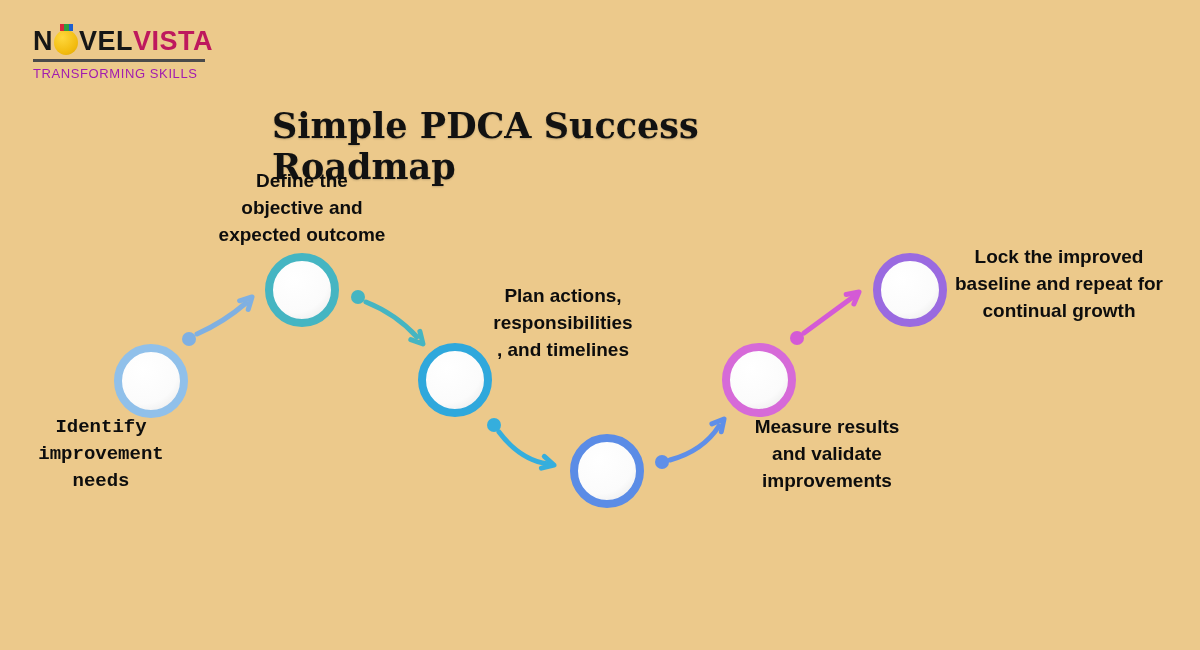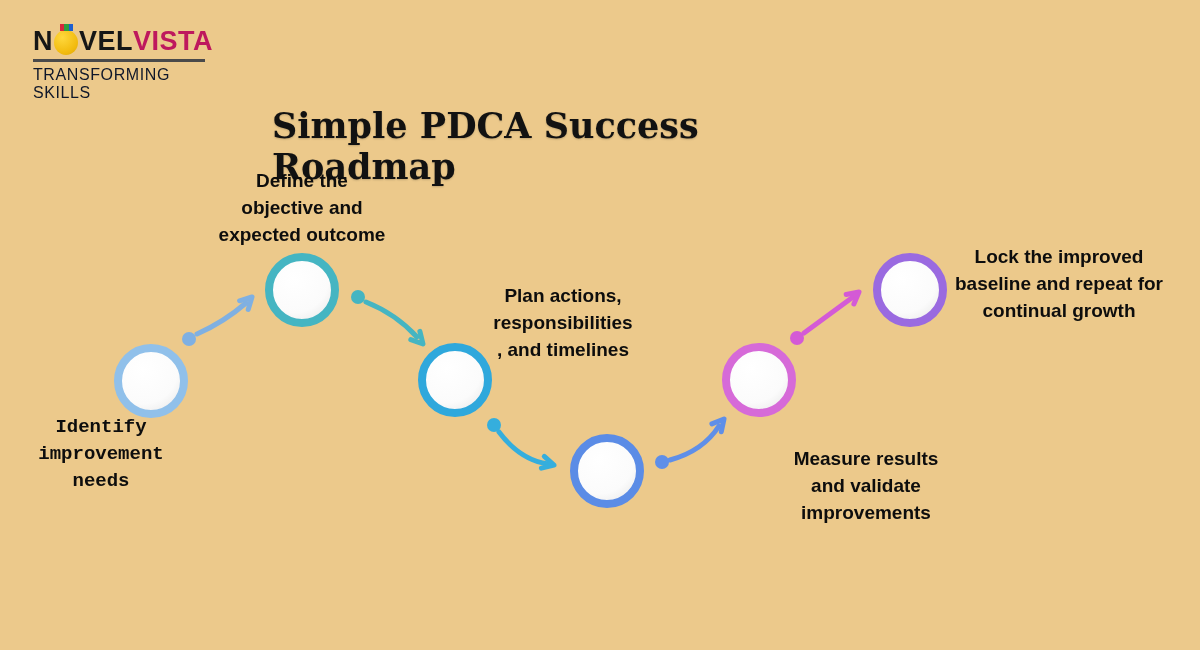--- a/index.html
+++ b/index.html
@@ -8,21 +8,21 @@
     font-family:"Liberation Sans",sans-serif;
   }
   
   .logo{position:absolute;left:33px;top:26px;width:180px;}
   .logo-word{display:flex;align-items:center;font-weight:700;font-size:27px;letter-spacing:.5px;color:#161616;line-height:30px;}
   .logo-o{position:relative;display:inline-block;width:25px;height:25px;margin:3px 1px 0 1px;
     border-radius:50%;background:radial-gradient(circle at 35% 30%,#ffd83d,#f2bb0e 65%,#dca50a);}
   .logo-o .flag{position:absolute;left:6px;top:-6px;width:13px;height:7px;
     background:linear-gradient(90deg,#d7263d 0 33%,#2e9e3f 33% 66%,#1d5fd0 66% 100%);}
   .logo-line{height:2.5px;background:#4a4a4a;margin:3px 0 4px 0;width:172px;}
-  .logo-tagline{font-size:16px;letter-spacing:.6px;color:#0f172a;}
+  .logo-tagline{font-size:13px;letter-spacing:.6px;color:#a21caf;}
   
   .title{
     position:absolute;left:272px;top:82px;width:590px;text-align:left;
     font-family:"DejaVu Serif","Liberation Serif",serif;font-weight:700;font-size:35px;color:#121212;
     text-shadow:0 1px 2px rgba(0,0,0,.18);
   }
   
   svg.overlay{position:absolute;left:0;top:0;}
   .step-label{
     position:absolute;text-align:center;white-space:pre-line;
@@ -93,21 +93,21 @@
 
   <div class="step-label" style="left:10px;top:414px;width:182px;font-family:Liberation Mono, monospace;">Identify
 improvement
 needs</div>
   <div class="step-label" style="left:204px;top:167px;width:196px;">Define the
 objective and
 expected outcome</div>
   <div class="step-label" style="left:468px;top:282px;width:190px;">Plan actions,
 responsibilities
 , and timelines</div>
-  <div class="step-label" style="left:774px;top:413px;width:184px;margin-top:32px;">Measure results
+  <div class="step-label" style="left:735px;top:413px;width:184px;">Measure results
 and validate
 improvements</div>
   <div class="step-label" style="left:937px;top:227px;width:244px;margin-top:16px;">Lock the improved
 baseline and repeat for
 continual growth</div>
 
 
 </div>
 
 </body></html>

